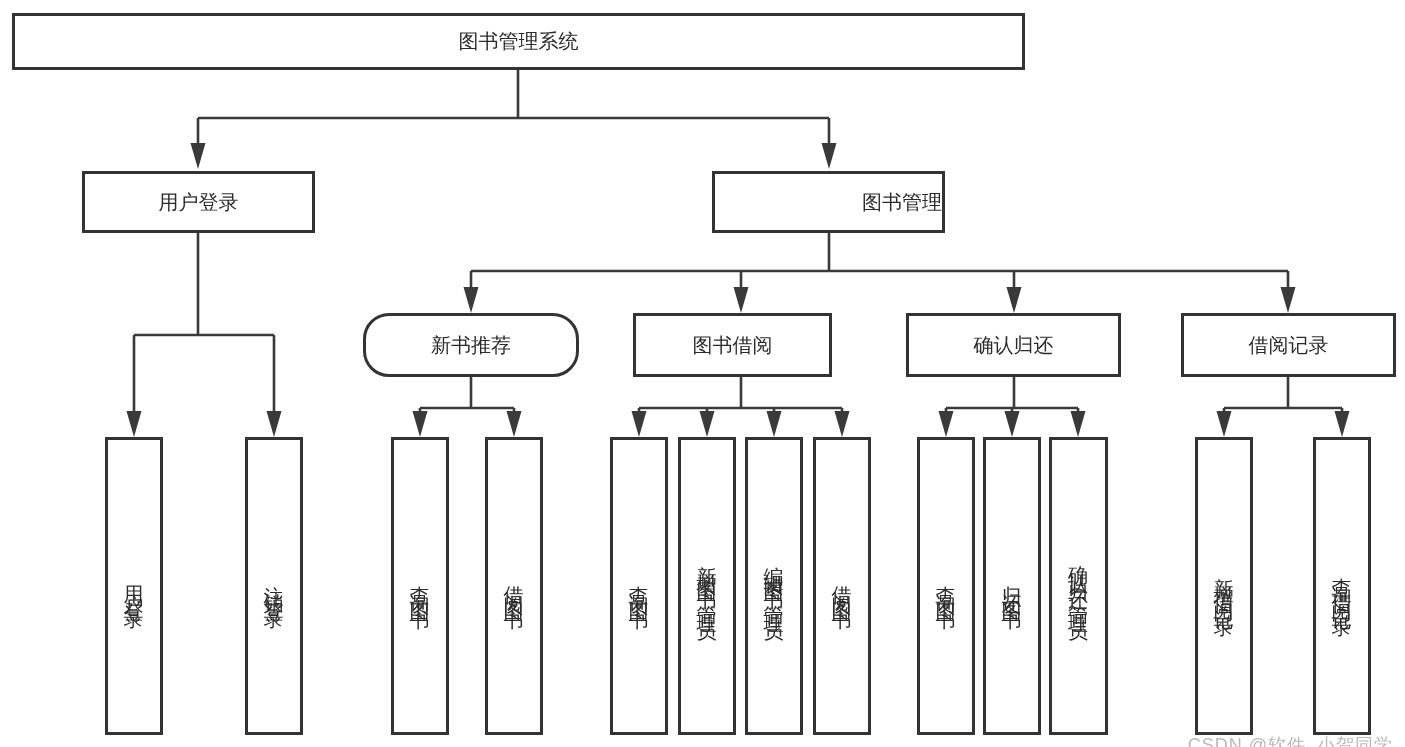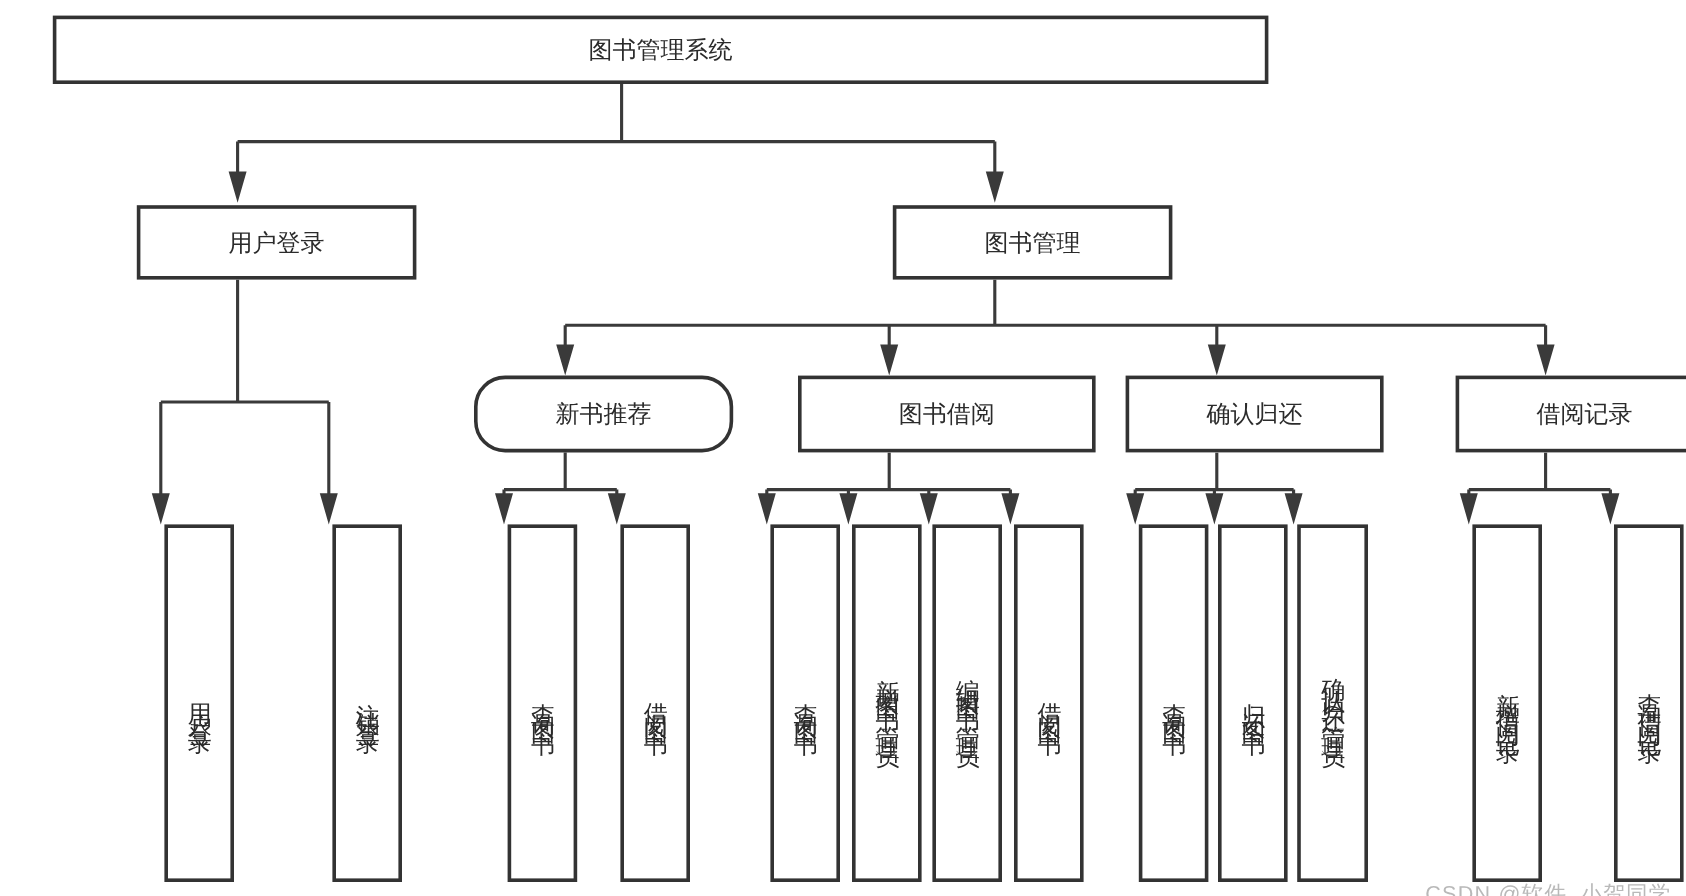--- a/index.html
+++ b/index.html
@@ -29,21 +29,20 @@
   .node {
     position: absolute;
     background: var(--background);
     border: 3px solid var(--box-border);
     display: flex;
     align-items: center;
     justify-content: center;
     color: var(--text);
     font-size: 20px;
     white-space: nowrap;
-    margin-left: 32px;
   }
   .leaf span {
     writing-mode: vertical-rl;
     text-orientation: mixed;
     letter-spacing: 8px;
     line-height: 1;
     font-size: 20px;
   }
   .watermark {
     position: absolute;
@@ -118,28 +117,28 @@
       M1334.5 411 L1349.5 411 L1342 437 Z"></path>
   </svg>
 
   <div class="node" style="left:12px; top:13px; width:1013px; height:57px;">
     <span>图书管理系统</span>
   </div>
 
   <div class="node" style="left:82px; top:171px; width:233px; height:62px;">
     <span>用户登录</span>
   </div>
-  <div class="node" style="left:712px; top:171px; width:233px; height:62px;">
+  <div class="node" style="left:712px; top:171px; width:233px; height:62px;justify-content:flex-end;">
     <span>图书管理</span>
   </div>
 
   <div class="node" style="left:363px; top:313px; width:216px; height:64px;border-radius:26px;">
     <span>新书推荐</span>
   </div>
-  <div class="node" style="left:633px; top:313px; width:248px; height:64px;">
+  <div class="node" style="left:633px; top:313px; width:199px; height:64px;">
     <span>图书借阅</span>
   </div>
   <div class="node" style="left:906px; top:313px; width:215px; height:64px;">
     <span>确认归还</span>
   </div>
   <div class="node" style="left:1181px; top:313px; width:215px; height:64px;">
     <span>借阅记录</span>
   </div>
 
   <div class="node leaf" style="left:105px; top:437px; width:58px; height:298px;">

